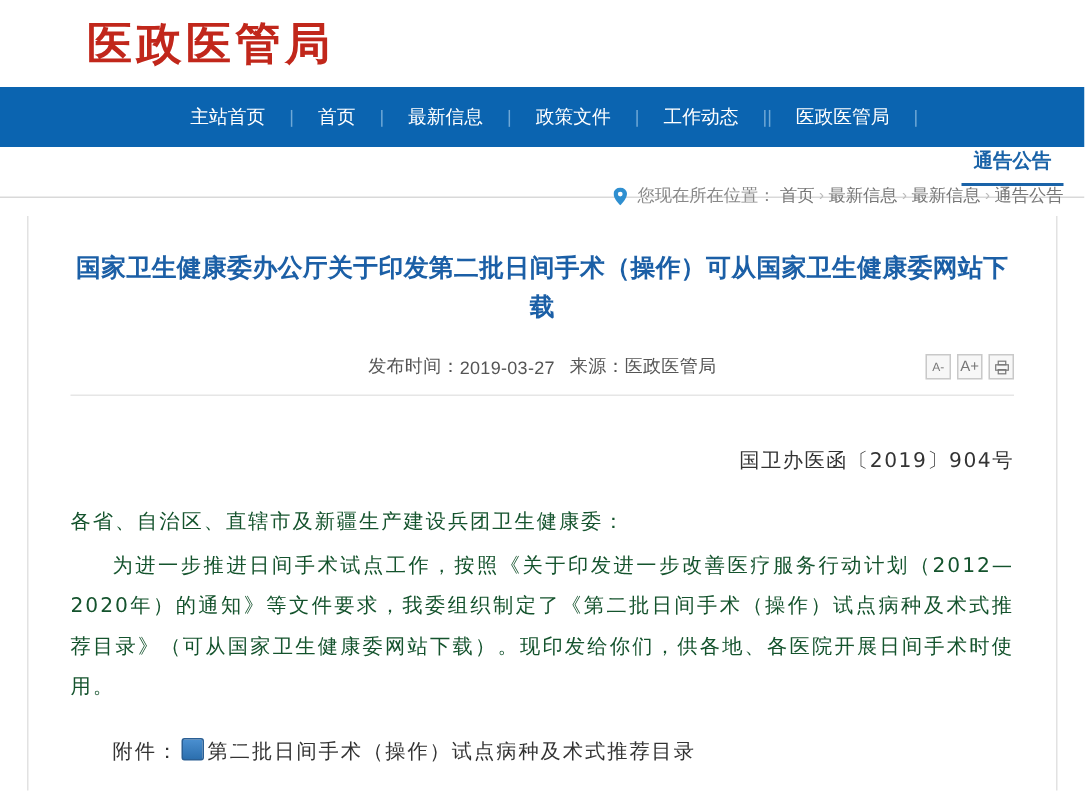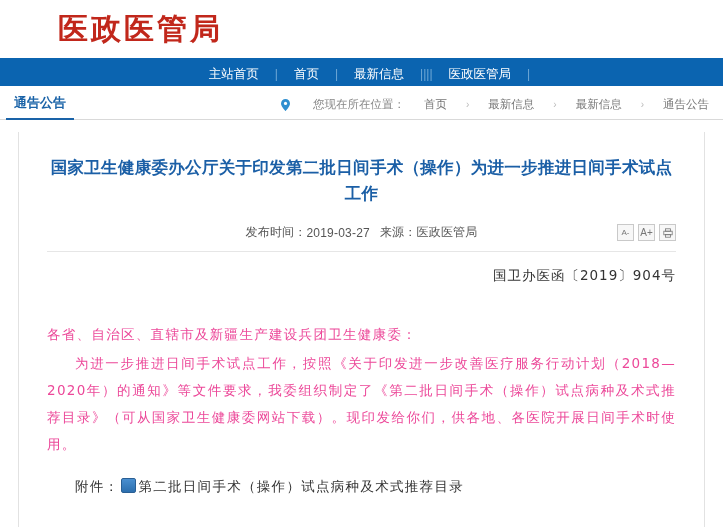--- a/index.html
+++ b/index.html
@@ -32,23 +32,24 @@
   .banner-title {
     font-family: "DejaVu Sans", "Liberation Sans", sans-serif;
     font-size: 30px;
     font-weight: bold;
     color: #c1271b;
     letter-spacing: 3px;
   }
 
   
   .navbar {
-    height: 28px;
+    height: 40px;
     background: #0b64b0;
     display: flex;
+    align-items: center;
     justify-content: center;
     gap: 0px;
   }
   .nav-item {
     color: #ffffff;
     font-size: 12.5px;
     padding: 0 16px;
     line-height: 32px;
     white-space: nowrap;
     cursor: pointer;
@@ -61,37 +62,38 @@
 
   
   .subbar {
     height: 34px;
     border-bottom: 1px solid #d9d9d9;
     display: flex;
     align-items: flex-end;
     padding: 0 14px 0 6px;
     box-sizing: border-box;
     position: relative;
+    flex-direction: column;
   }
   .subbar-title {
     font-size: 13px;
     font-weight: bold;
     color: #1a63a8;
     padding: 0 8px 6px 8px;
     border-bottom: 2px solid #1a63a8;
     margin-bottom: -1px;
   }
   .breadcrumb {
     margin-left: auto;
     display: flex;
     align-items: center;
     font-size: 11.5px;
     color: #888888;
     padding-bottom: 7px;
-    gap: 19px;
+    gap: 3px;
   }
   .pin-icon {
     display: inline-block;
     width: 9px;
     height: 12px;
     position: relative;
     margin-right: 4px;
   }
   .pin-icon svg { display:block; }
   .crumb-link { color: #777777; cursor: pointer; }
@@ -148,32 +150,32 @@
     display: flex;
     align-items: center;
     justify-content: center;
     line-height: 1;
     cursor: pointer;
   }
   .tool-box.big { font-size: 10px; }
   .tool-box.print svg { display: block; }
 
   .doc-number {
-    margin-top: 15px;
+    margin-top: 34px;
     text-align: right;
     font-size: 13.5px;
     color: #333333;
     letter-spacing: 1px;
     font-family: "DejaVu Sans", "Liberation Sans", sans-serif;
   }
 
   .body-text {
-    margin-top: 36px;
+    margin-top: 19px;
     font-size: 13.5px;
-    color: #ec4899;
+    color: #14532d;
     line-height: 27px;
     letter-spacing: 1.3px;
     font-family: "DejaVu Sans", "Liberation Sans", sans-serif;
     text-align: justify;
   }
   .body-text p { margin: 0 0 2px 0; }
   .indent { text-indent: 28px; }
 
   .attach-row {
     margin-top: 20px;
@@ -219,21 +221,23 @@
     <div class="banner-title">医政医管局</div>
   </div>
 
   <div class="navbar">
     <span class="nav-item">主站首页</span>
     <span class="nav-sep">|</span>
     <span class="nav-item">首页</span>
     <span class="nav-sep">|</span>
     <span class="nav-item">最新信息</span>
     <span class="nav-sep">|</span>
-    <span class="nav-sep">|</span>
+    <span class="nav-item">政策文件</span>
+    <span class="nav-sep">|</span>
+    <span class="nav-item">工作动态</span>
     <span class="nav-sep">|</span>
     <span class="nav-sep">|</span>
     <span class="nav-item">医政医管局</span>
     <span class="nav-sep">|</span>
   </div>
 
   <div class="subbar">
     <div class="subbar-title">通告公告</div>
     <div class="breadcrumb">
       <span class="pin-icon">
@@ -249,21 +253,21 @@
       <span class="crumb-arrow">›</span>
       <span class="crumb-link">最新信息</span>
       <span class="crumb-arrow">›</span>
       <span class="crumb-link">通告公告</span>
     </div>
   </div>
 
   <div class="article">
     <div class="article-inner">
 
-      <div class="article-title">国家卫生健康委办公厅关于印发第二批日间手术（操作）为进一步推进日间手术试点工作</div>
+      <div class="article-title">国家卫生健康委办公厅关于印发第二批日间手术（操作）可从国家卫生健康委网站下载</div>
 
       <div class="meta-row">
         <span class="meta-text">发布时间：</span>
         <span class="meta-text">2019-03-27</span>
         <span class="meta-text" style="padding-left:10px">来源：</span>
         <span class="meta-text">医政医管局</span>
 
         <span class="meta-tools">
           <span class="tool-box">A-</span>
           <span class="tool-box big">A+</span>
@@ -274,21 +278,21 @@
               <rect x="2.5" y="6.4" width="5" height="2.8" fill="none" stroke="#777" stroke-width="0.8"></rect>
             </svg>
           </span>
         </span>
       </div>
 
       <div class="doc-number">国卫办医函〔2019〕904号</div>
 
       <div class="body-text">
         <p>各省、自治区、直辖市及新疆生产建设兵团卫生健康委：</p>
-        <p class="indent">为进一步推进日间手术试点工作，按照《关于印发进一步改善医疗服务行动计划（2018—2020年）的通知》等文件要求，我委组织制定了《第二批日间手术（操作）试点病种及术式推荐目录》（可从国家卫生健康委网站下载）。现印发给你们，供各地、各医院开展日间手术时使用。</p>
+        <p class="indent">为进一步推进日间手术试点工作，按照《关于印发进一步改善医疗服务行动计划（2012—2020年）的通知》等文件要求，我委组织制定了《第二批日间手术（操作）试点病种及术式推荐目录》（可从国家卫生健康委网站下载）。现印发给你们，供各地、各医院开展日间手术时使用。</p>
       </div>
 
       <div class="attach-row">
         <span>附件：</span><span class="attach-icon"></span><a class="attach-link" href="#">第二批日间手术（操作）试点病种及术式推荐目录</a>
       </div>
 
     </div>
   </div>
 
 </div>

